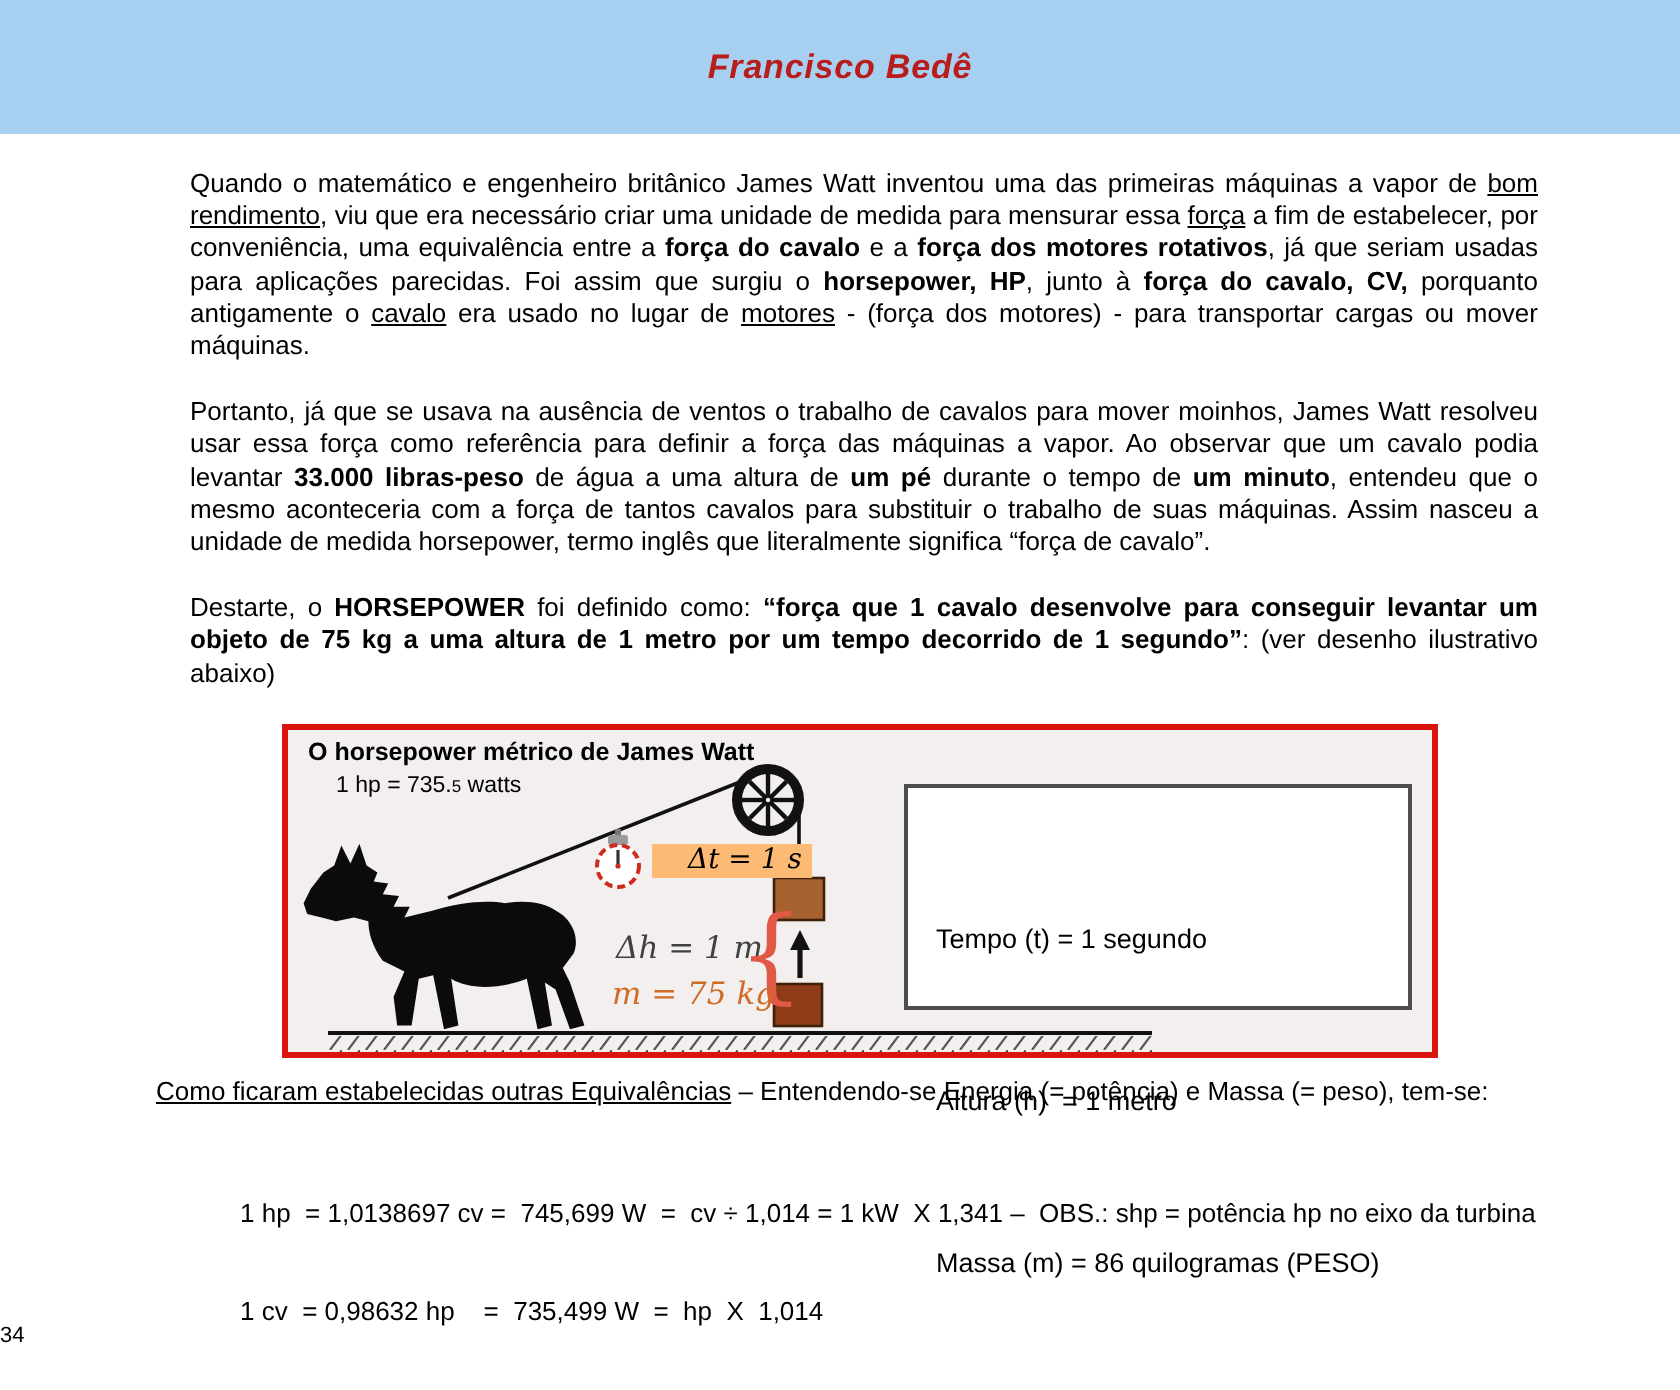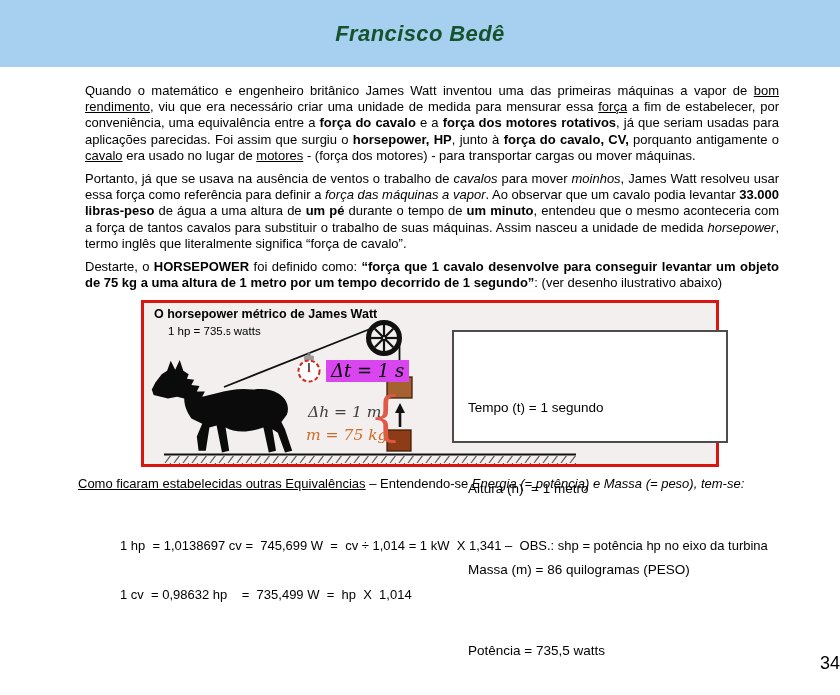--- a/index.html
+++ b/index.html
@@ -10,73 +10,73 @@
     font-family:"Liberation Sans", sans-serif;
   }
   .page { position:relative; width:840px; height:695px; }
 
   
   .header-bar {
     height:67px; background:#a7d0f0;
     display:flex; align-items:center; justify-content:center;
   }
   .header-title {
-    color:#14532d; font-weight:bold; font-style:italic;
-    font-size:22px; letter-spacing:.4px;
+    color:#b91c1c; font-weight:bold; font-style:italic;
+    font-size:17px; letter-spacing:.4px;
   }
 
   
   .content { margin:16px 54px 0 78px; width:708px; }
 
   .doc-title {
     font-size:13.5px; font-weight:bold; text-decoration:underline;
     margin:0 0 3px 0;
   }
   p.body {
-    font-size:13px; line-height:16.2px; text-align:justify; margin:7px;
+    font-size:13px; line-height:16.2px; text-align:justify; margin:17px;
   }
   .b { font-weight:bold; }
-  .i { font-style:italic; }
+  .i { }
   .u { text-decoration:underline; }
 
   
   .figure {
     position:relative; width:578px; height:167px;
     margin:9px 0 9px 63px;
     border:3px solid #da1510; background:#f2efee;
   }
   .figure svg { position:absolute; left:0; top:0; }
   .fig-title { position:absolute; left:10px; top:4px; font-size:12.5px; font-weight:bold;text-align:center; }
   .fig-sub { position:absolute; left:24px; top:22px; font-size:11.5px; }
   .fig-sub .small5 { font-size:8.5px; }
   .math { font-family:"DejaVu Serif", serif; font-style:italic; }
   .dt-label {
     position:absolute; left:182px; top:57px;
-    background:#d946ef; color:#000; font-size:18px; padding:0 5px 1px 5px;
+    background:#fdba74; color:#000; font-size:14px; padding:0 5px 1px 18px;
   }
   .dh-label { position:absolute; left:164px; top:100px; color:#404040; font-size:15.5px; }
   .brace {
     position:absolute; left:225px; top:90px; color:#e25847;
     font-family:"DejaVu Serif", serif; font-size:52px; line-height:46px; font-weight:300;
   }
   .mass-label { position:absolute; left:162px; top:123px; color:#cf6b28; font-size:15.5px;font-style:italic; }
   .info-box {
-    position:absolute; left:308px; top:27px; width:276px; height:113px;
+    position:absolute; left:308px; top:27px; width:254px; height:113px;
     background:#ffffff; border:2px solid #4d4d4d;
     padding:8px 0 0 14px; font-size:13.5px; line-height:27px;
     white-space:pre-wrap;
   }
 
   .heading-line { font-size:13px; line-height:16.2px; margin:0; white-space:pre-wrap; }
   .pre-block { font-size:13px; line-height:16.2px; white-space:pre-wrap;margin-left:42px; }
   .equations { margin-top:13px; }
 
   .page-number {
     position:absolute; bottom:21px; left:0; width:100%;
-    text-align:right; font-size:18px;
+    text-align:left; font-size:11px;
   }
 </style>
 </head>
 <body>
 
 <div class="page">
 
   <div class="header-bar">
     <span class="header-title">Francisco Bedê</span>
   </div>

